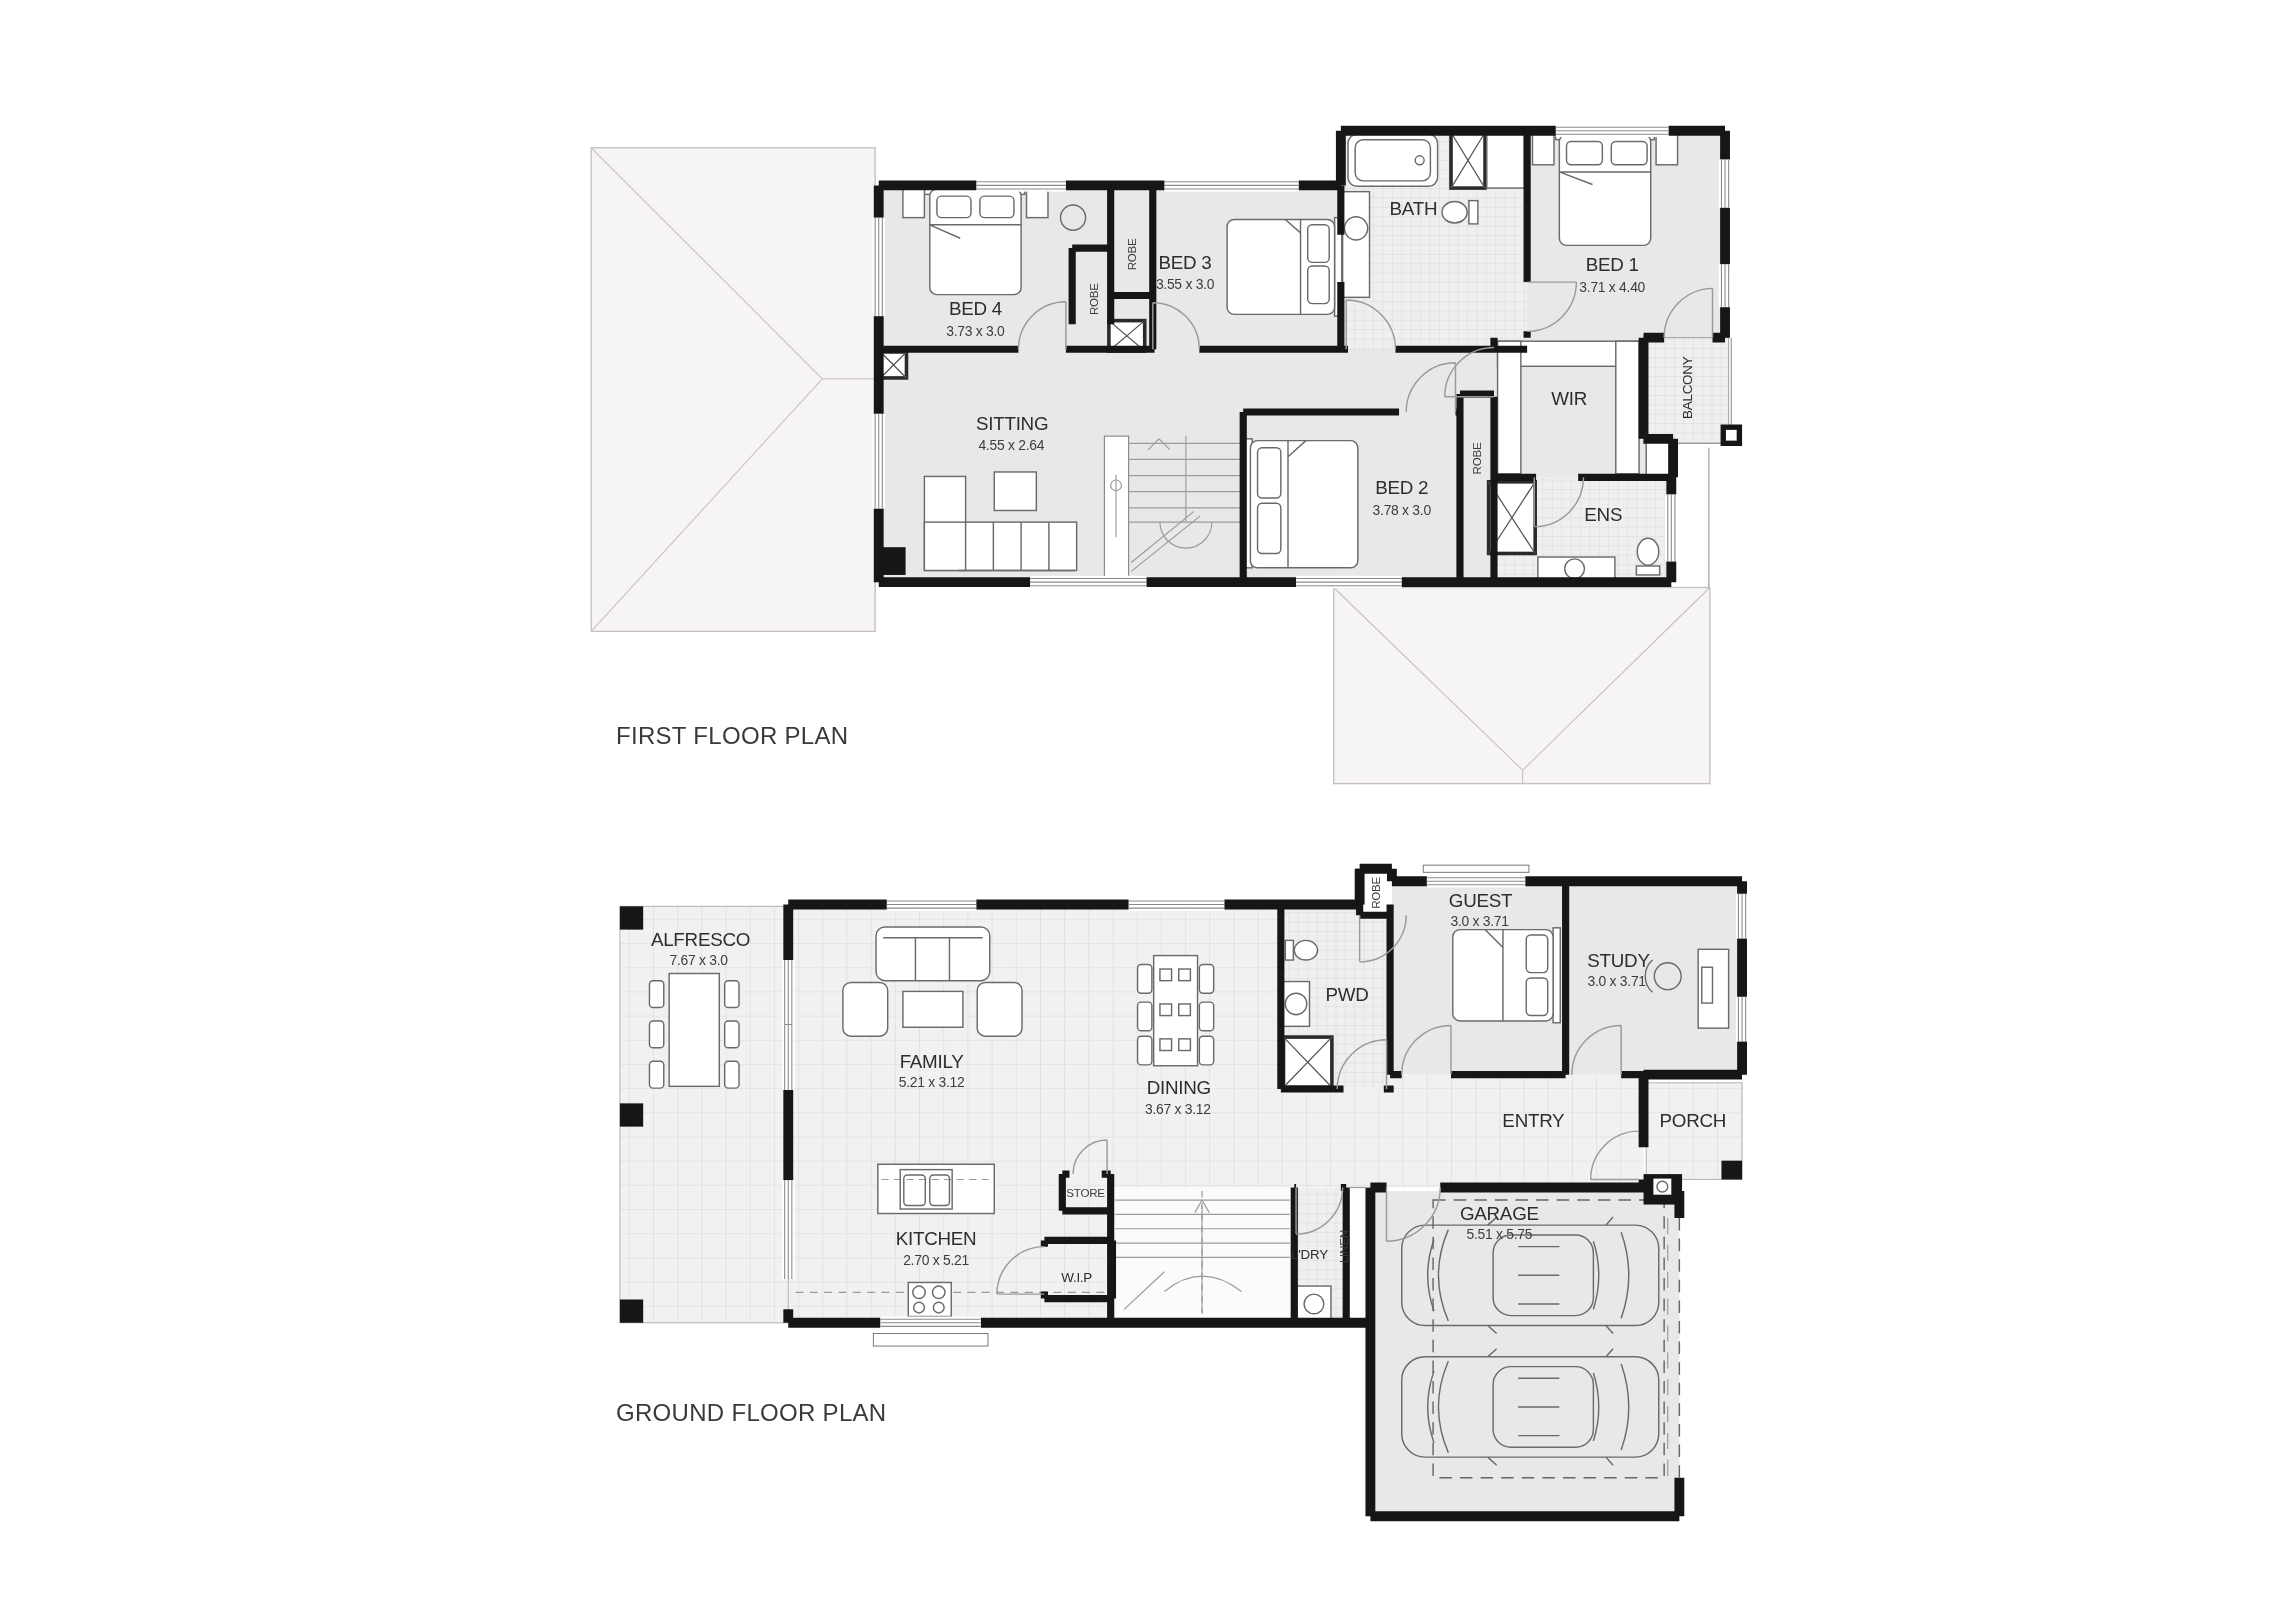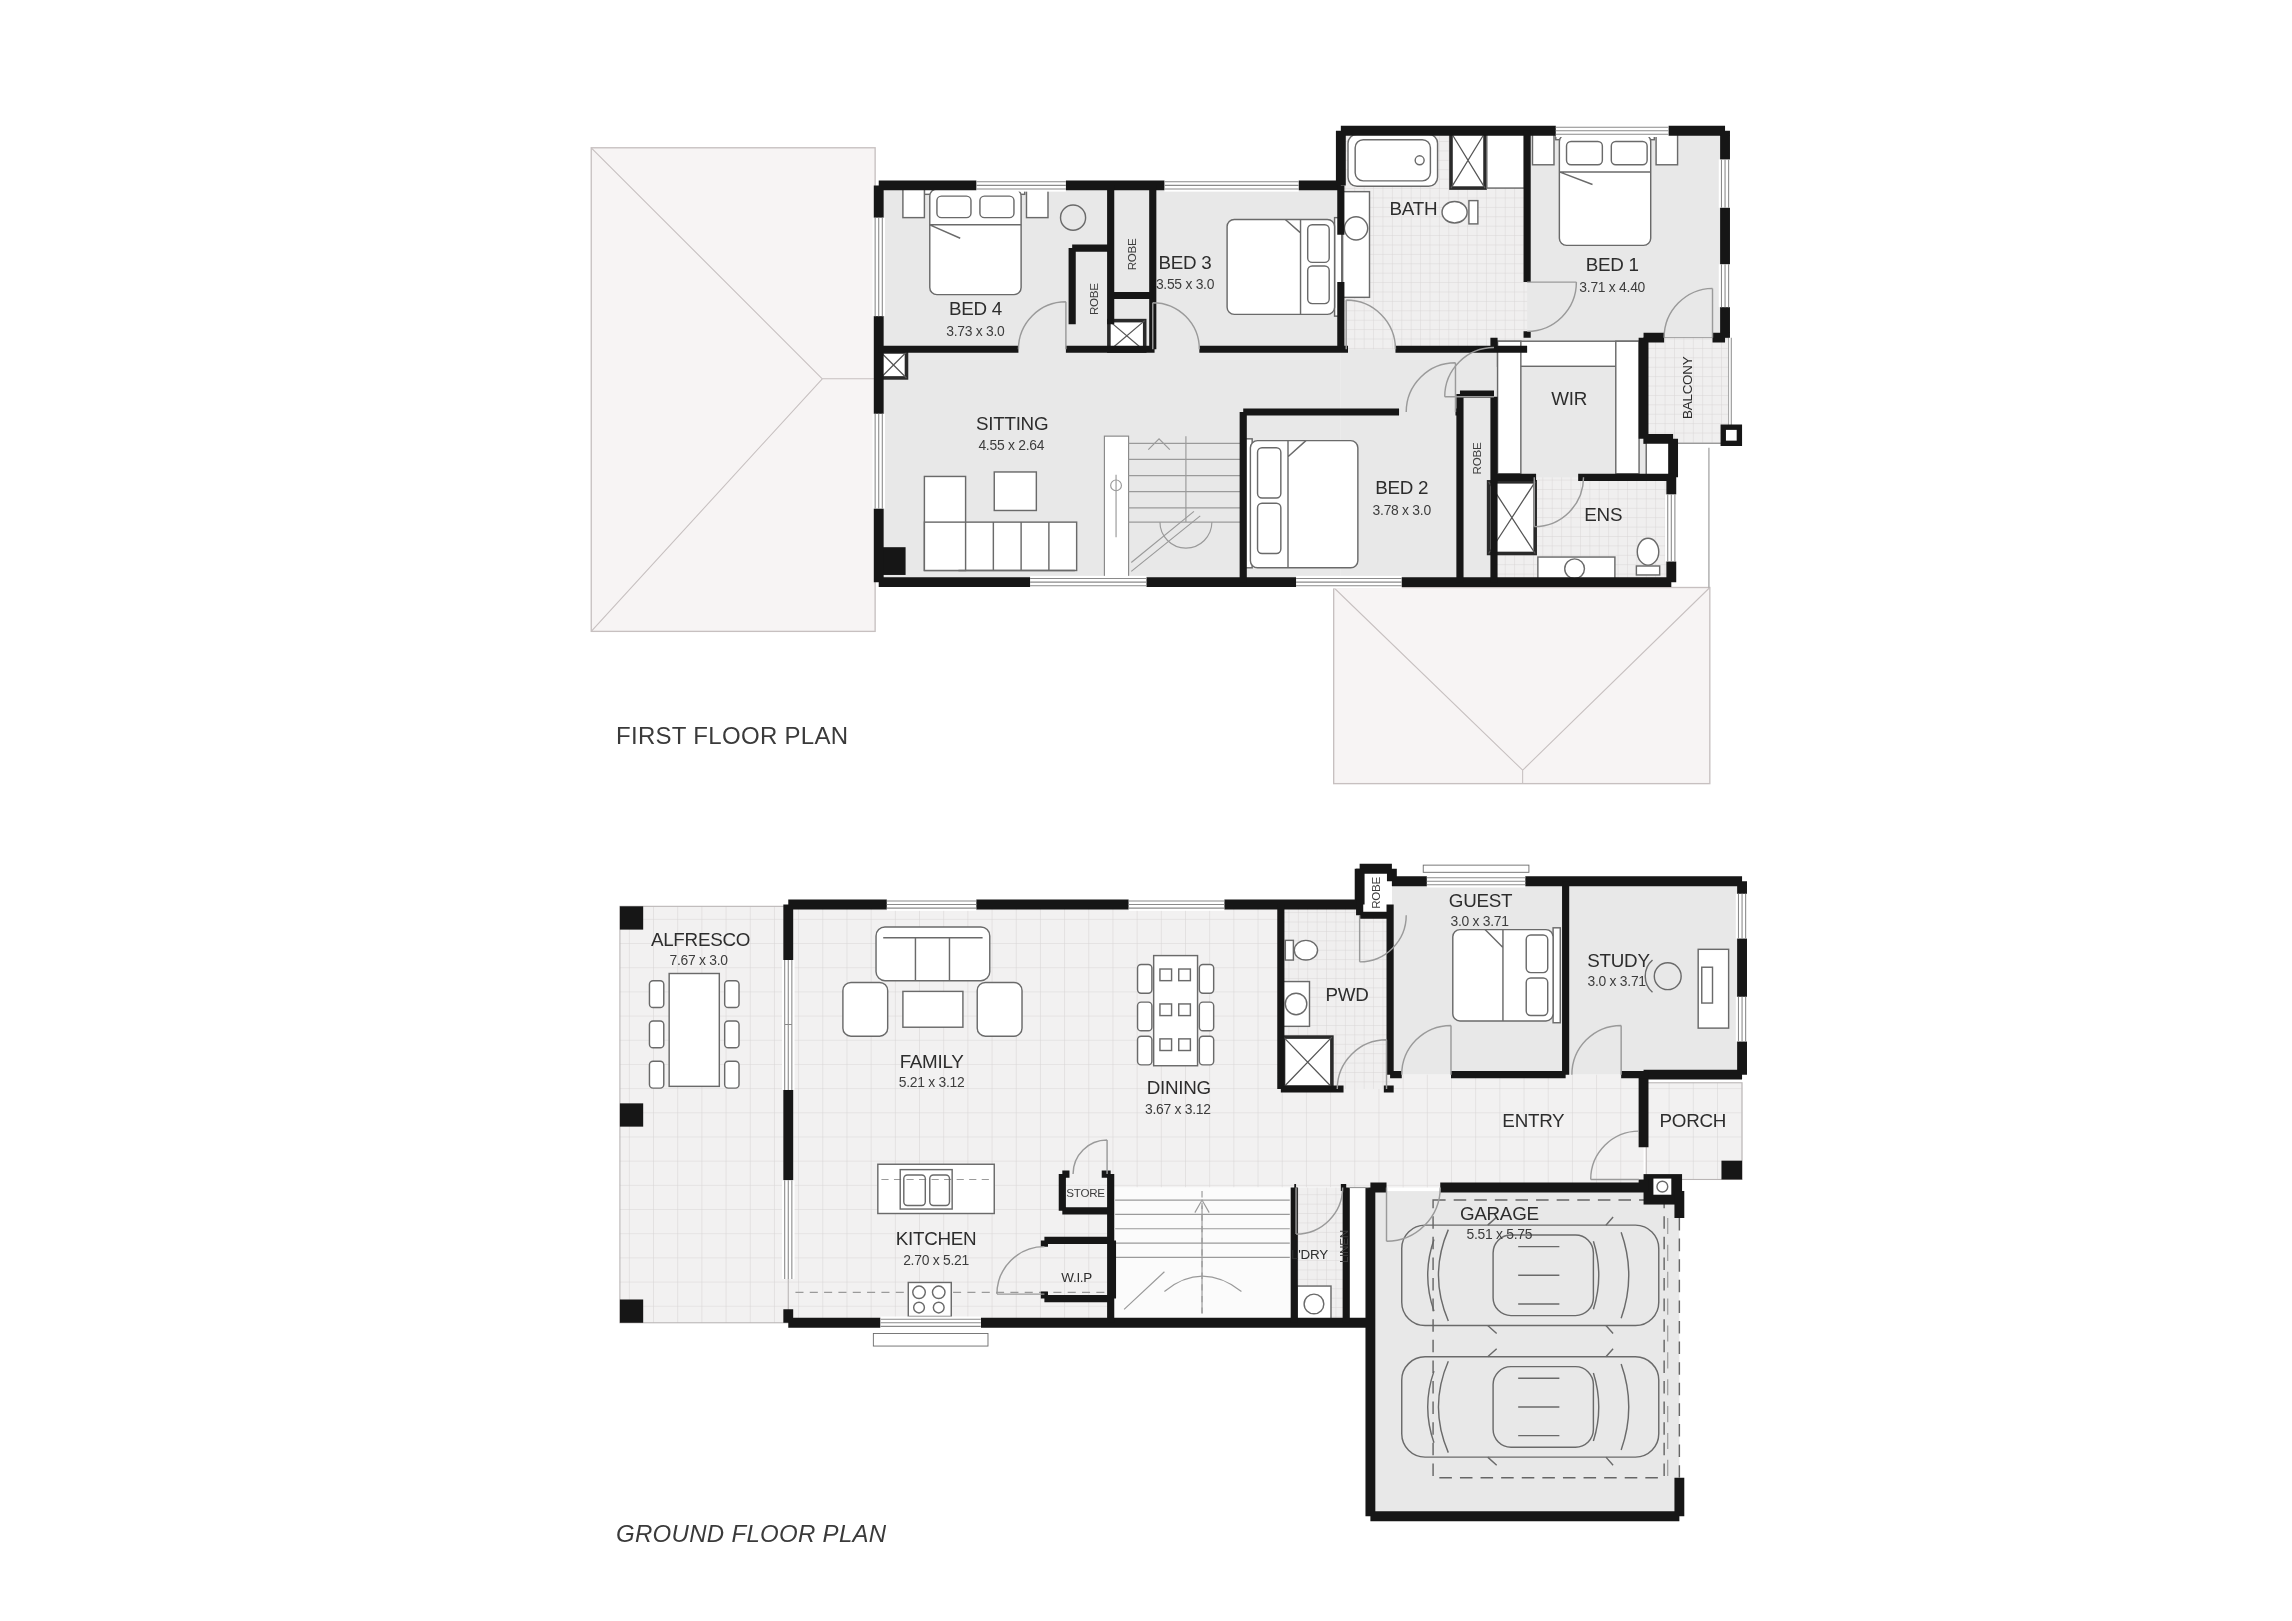--- a/index.html
+++ b/index.html
@@ -477,14 +477,14 @@
       <text class="lbl sm" x="1462" y="1406">L'DRY</text>
       <text class="dims xs" transform="rotate(-90 1500 1392)" x="1500" y="1397">LINEN</text>
       <text class="dims xs" transform="rotate(-90 1536 997)" x="1536" y="1002">ROBE</text>
       <text class="lbl" x="1674" y="1362">GARAGE</text>
       <text class="dims" x="1674" y="1384">5.51 x 5.75</text>
     </g>
   </g>
 </svg>
 
 <div class="plan-title" style="left:616px;top:722px;text-align:center;">FIRST FLOOR PLAN</div>
-<div class="plan-title" style="left:616px;top:1520px;font-style:italic;">GROUND FLOOR PLAN</div>
+<div class="plan-title" style="left:616px;top:1399px;">GROUND FLOOR PLAN</div>
 
 
 </body></html>

